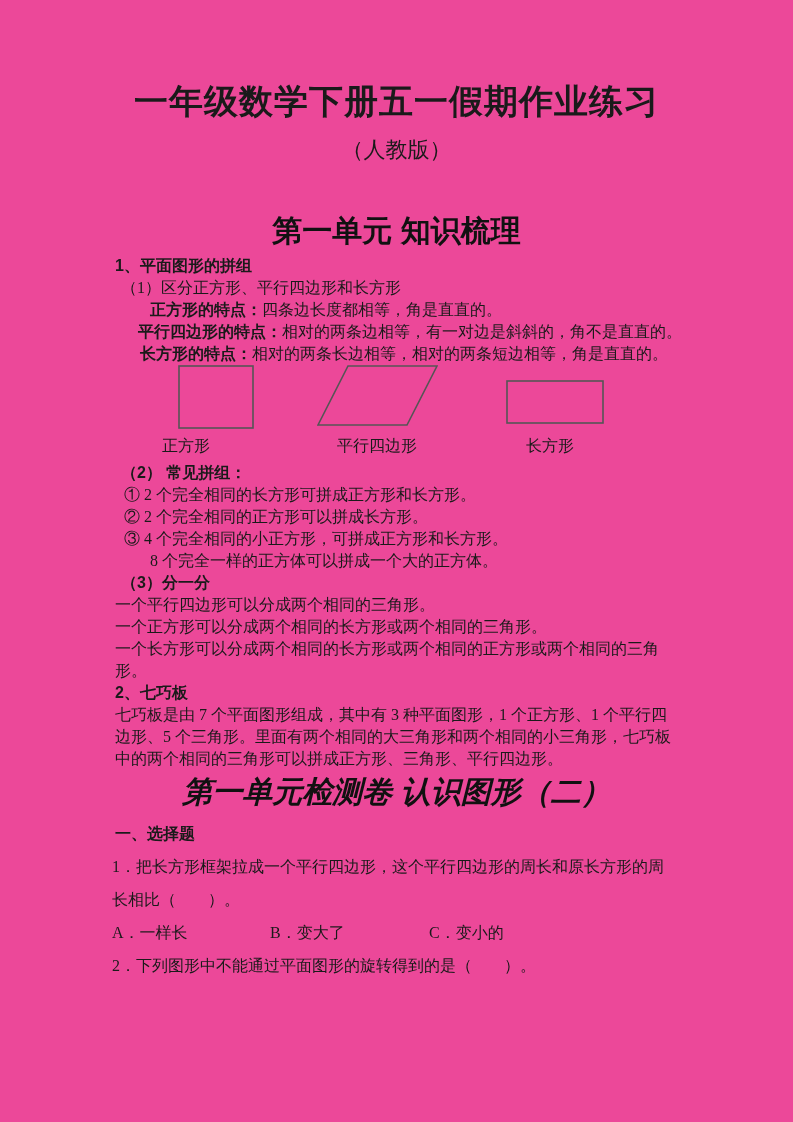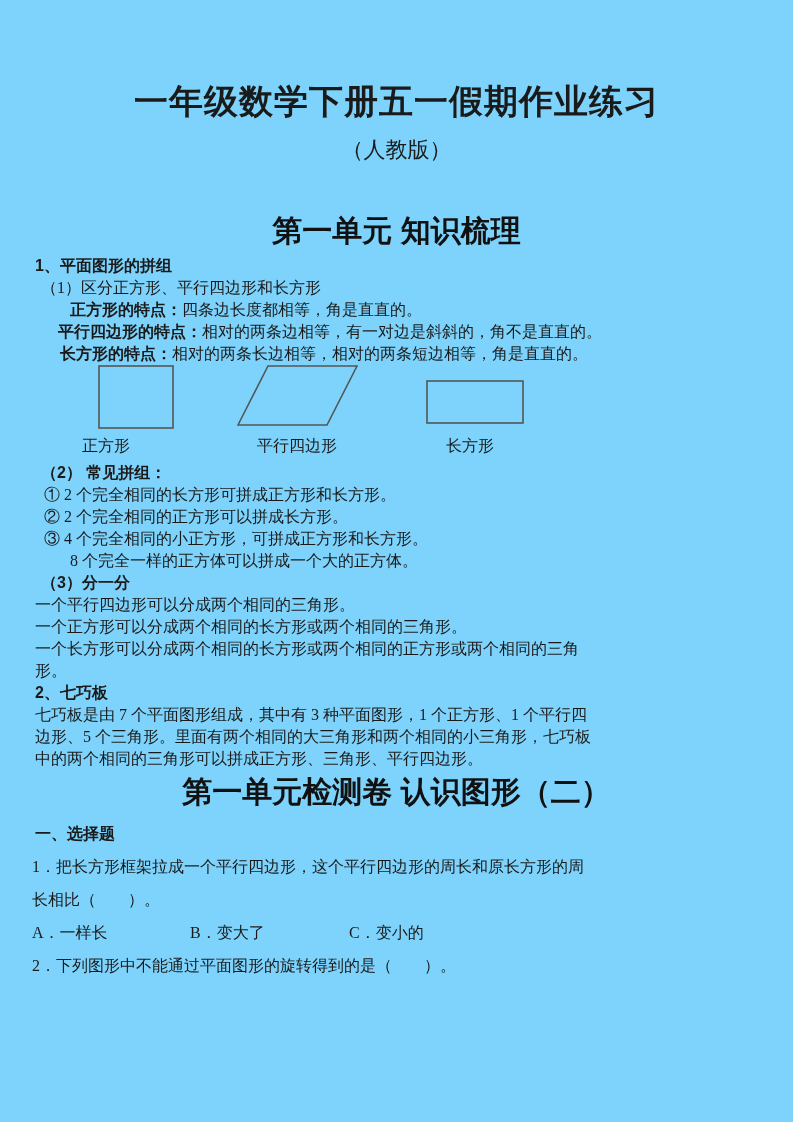--- a/index.html
+++ b/index.html
@@ -1,21 +1,21 @@
 <!DOCTYPE html>
 <html><head>
 <meta charset="utf-8">
 <style>
   * { margin:0; padding:0; box-sizing:border-box; }
   html,body { background:#ffffff; }
   .page {
     position:relative;
     width:793px; height:1122px;
     margin:0 auto;
-    background:#7dd3fc;
+    background:#ec4899;
     color:#1a1a1a;
     font-family:"Liberation Serif", serif;
     overflow:hidden;
   }
   .doc-title {
     padding-top:80px;
     text-align:center;
     font-family:"DejaVu Serif", serif;
     font-weight:600;
     font-size:34px;
@@ -34,22 +34,23 @@
     text-align:center;
     font-family:"Liberation Sans", sans-serif;
     font-weight:700;
     font-size:30px;
     line-height:26px;
     color:#111;
   }
   .sec-heading.second {
     margin-top:8px;
     line-height:28px;
+    font-style:italic;
   }
-  .content { padding-right:88px;margin-left:32px; }
+  .content { padding-left:112px; padding-right:88px; }
   .knowledge { margin-top:11px; }
   .k-line {
     font-size:16px;
     line-height:22px;
     white-space:nowrap;
   }
   .k-line .b {
     font-family:"Liberation Sans", sans-serif;
     font-weight:700;
   }

